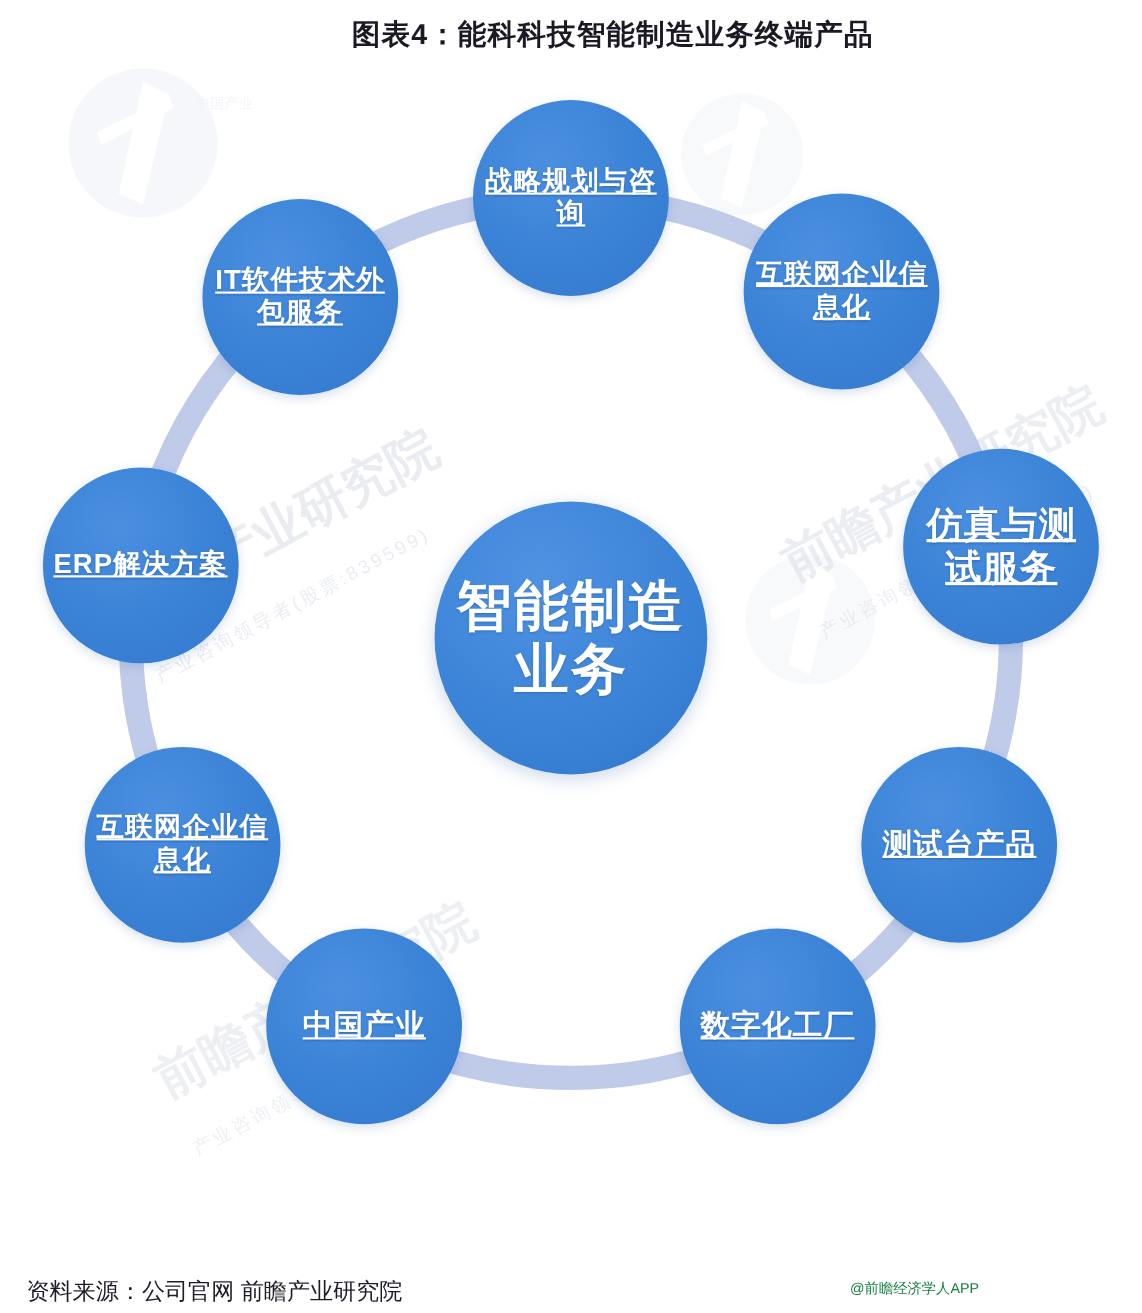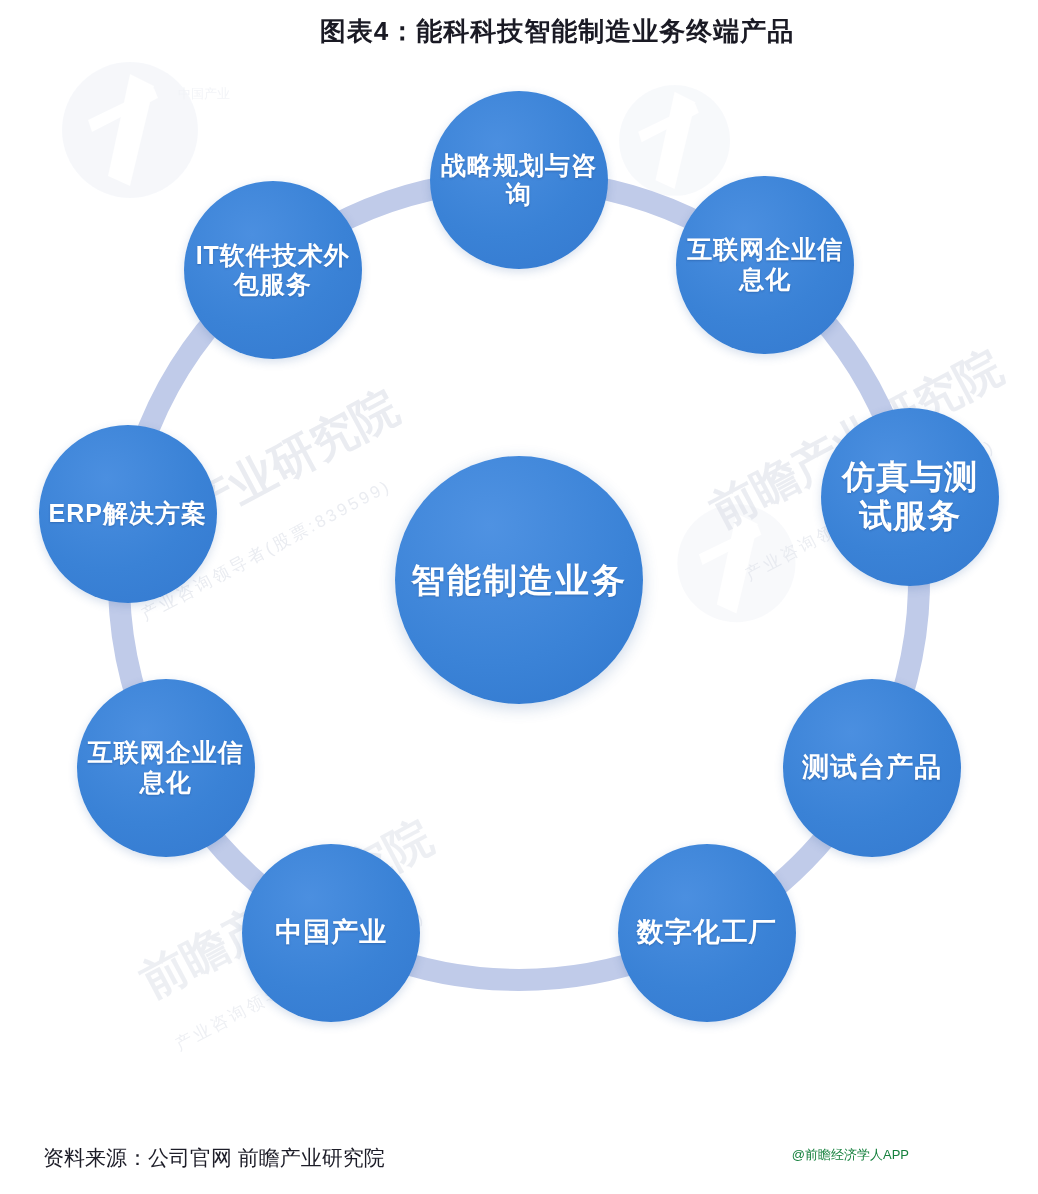--- a/index.html
+++ b/index.html
@@ -99,37 +99,37 @@
     font-family: "Liberation Sans", "DejaVu Sans", sans-serif;
   }
 
   .node.center {
     width: 248px;
     height: 248px;
     background: radial-gradient(circle at 38% 28%, #4f92e2 0%, #3b83d7 58%, #3077cd 100%);
     box-shadow: 0 4px 16px rgba(40, 90, 160, 0.24);
   }
   .node.center .node-label {
-    font-size: 34px;
+    font-size: 50px;
     line-height: 1.14;
     letter-spacing: 2px;
   }
 
   .node.outer .node-label {
     font-size: 27px;
+    text-decoration: underline;
   }
 
   
   .footer {
     position: absolute;
     left: 0;
-    bottom: 20px;
+    bottom: 4px;
     width: 916px;
     height: 30px;
-    margin-left: 19px;
   }
   .footer-source {
     position: absolute;
     left: 24px;
     top: 0;
     font-size: 21px;
     color: #1d1d28;
     font-family: "Liberation Sans", "DejaVu Sans", sans-serif;
   }
   .footer-app {

